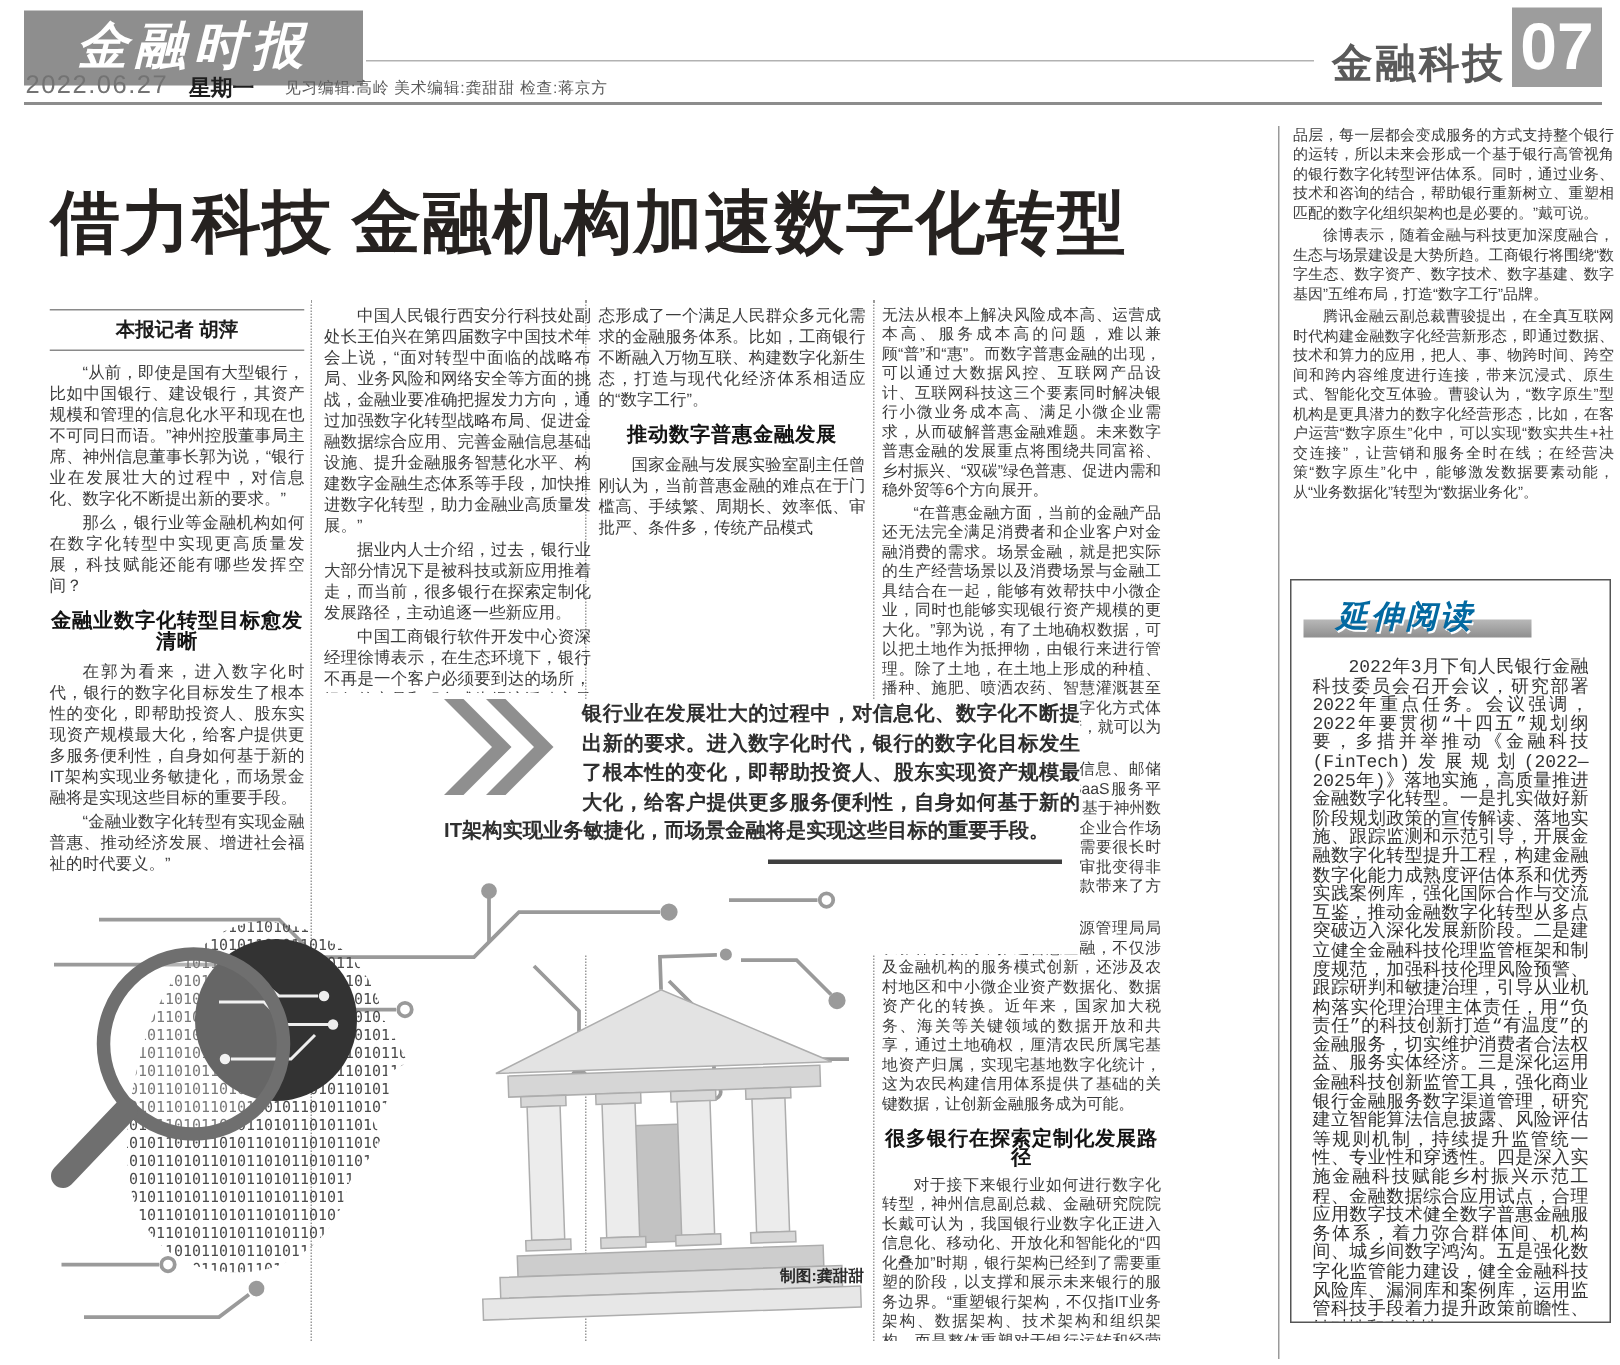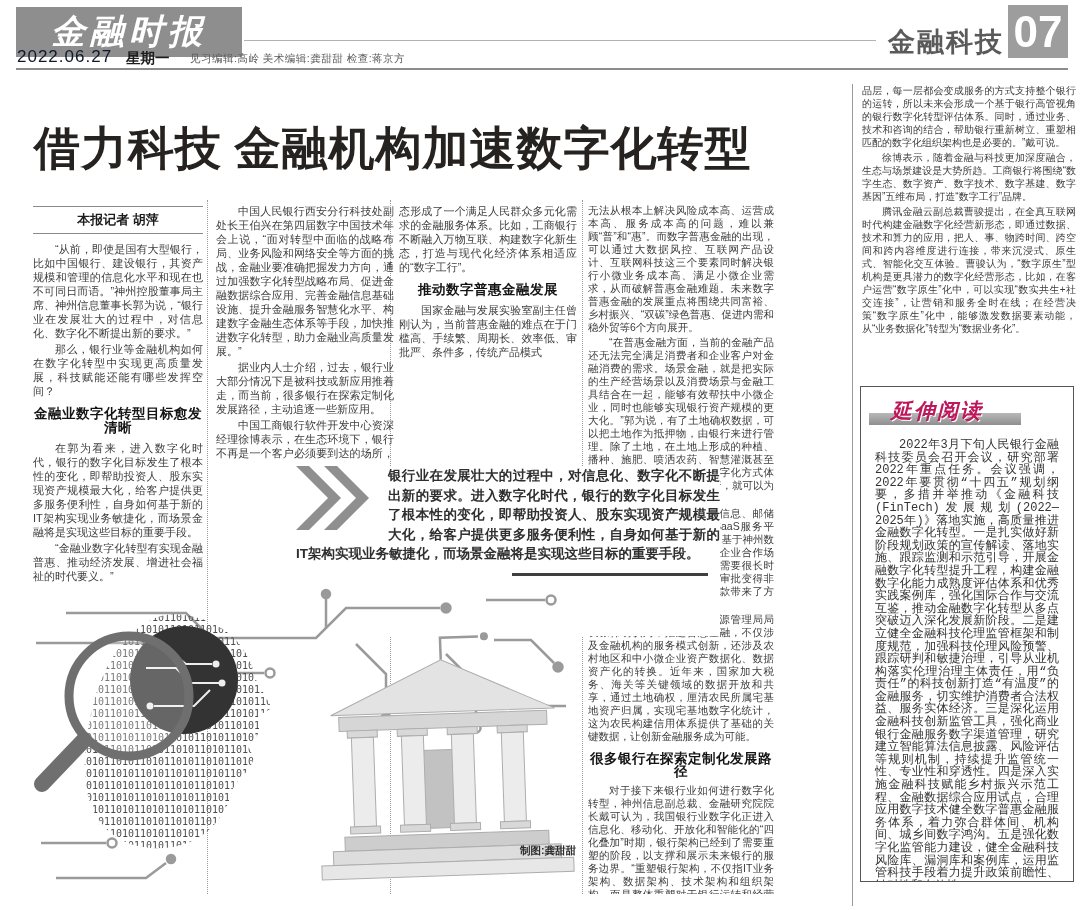--- a/index.html
+++ b/index.html
@@ -7,21 +7,21 @@
         font-family:"Liberation Sans",sans-serif;color:#3c3c3c;}
   
   .logo{position:absolute;left:16px;top:7px;width:226px;height:50px;background:#8e8e8e;
         color:#fff;text-align:center;line-height:50px;font-family:"Liberation Serif",serif;
         font-style:italic;font-weight:bold;font-size:34px;letter-spacing:5px;}
   .logo-line{position:absolute;left:244px;top:40px;width:632px;border-top:1px solid #b2b2b2;}
   .section-title{position:absolute;left:872px;top:24px;width:132px;font-size:27px;color:#5a5a5a;
         font-weight:600;letter-spacing:2px;text-align:right;}
   .page-badge{position:absolute;left:1008px;top:5px;width:60px;height:53px;background:#9d9d9d;
         color:#fff;font-size:44px;font-weight:bold;text-align:center;line-height:53px;}
-  .date{position:absolute;left:17px;top:47px;font-size:17px;color:#0f172a;letter-spacing:1px;}
+  .date{position:absolute;left:17px;top:47px;font-size:17px;color:#737373;letter-spacing:1px;}
   .weekday{position:absolute;left:126px;top:49px;font-size:14.5px;font-weight:bold;color:#1d1d1d;}
   .editors{position:absolute;left:190px;top:52px;font-size:10.5px;color:#5a5a5a;letter-spacing:.5px;}
   .header-rule{position:absolute;left:16px;top:68px;width:1052px;border-top:2px solid #8c8c8c;}
   
   .headline{position:absolute;left:34px;top:118px;width:744px;font-family:"Liberation Serif",serif;
         font-size:46px;font-weight:900;color:#262220;letter-spacing:1px;white-space:nowrap;}
   
   .col{position:absolute;top:204px;font-size:11px;line-height:14px;text-align:justify;overflow:hidden;}
   .col p{margin:0 0 2px 0;text-indent:2em;}
   .col p.noindent{text-indent:0;}
@@ -44,21 +44,21 @@
   
   .illu{position:absolute;left:26px;top:588px;width:550px;height:306px;}
   .illu-credit{position:absolute;right:0;bottom:36px;font-size:10.5px;font-weight:bold;color:#2b2b2b;}
   
   .xr{position:absolute;left:860px;top:386px;width:214px;height:496px;border:1px solid #555;
       padding:10px 14px;box-sizing:border-box;overflow:hidden;background:#fff;}
   .xr-title{position:relative;height:36px;margin-bottom:6px;}
   .xr-bar{position:absolute;left:-6px;top:16px;width:152px;height:12px;
       background:linear-gradient(#b8b8b8,#8f8f8f);}
   .xr-text{position:absolute;left:16px;top:0;font-family:"Liberation Serif",serif;font-style:italic;
-      font-weight:bold;font-size:21px;color:#be185d;text-shadow:1px 1px 0 #fff;letter-spacing:2px;}
+      font-weight:bold;font-size:21px;color:#0369a1;text-shadow:1px 1px 0 #fff;letter-spacing:2px;}
   .xr-body{font-family:Liberation Mono, monospace;font-size:12px;line-height:12.6px;
       text-align:justify;text-indent:2em;color:#333;}
   .xr-credit{font-family:"Liberation Serif",serif;font-size:11px;font-weight:normal;text-align:right;
       margin-top:2px;color:#222;}
 </style>
 </head>
 <body>
 
 <div id="page">
 

